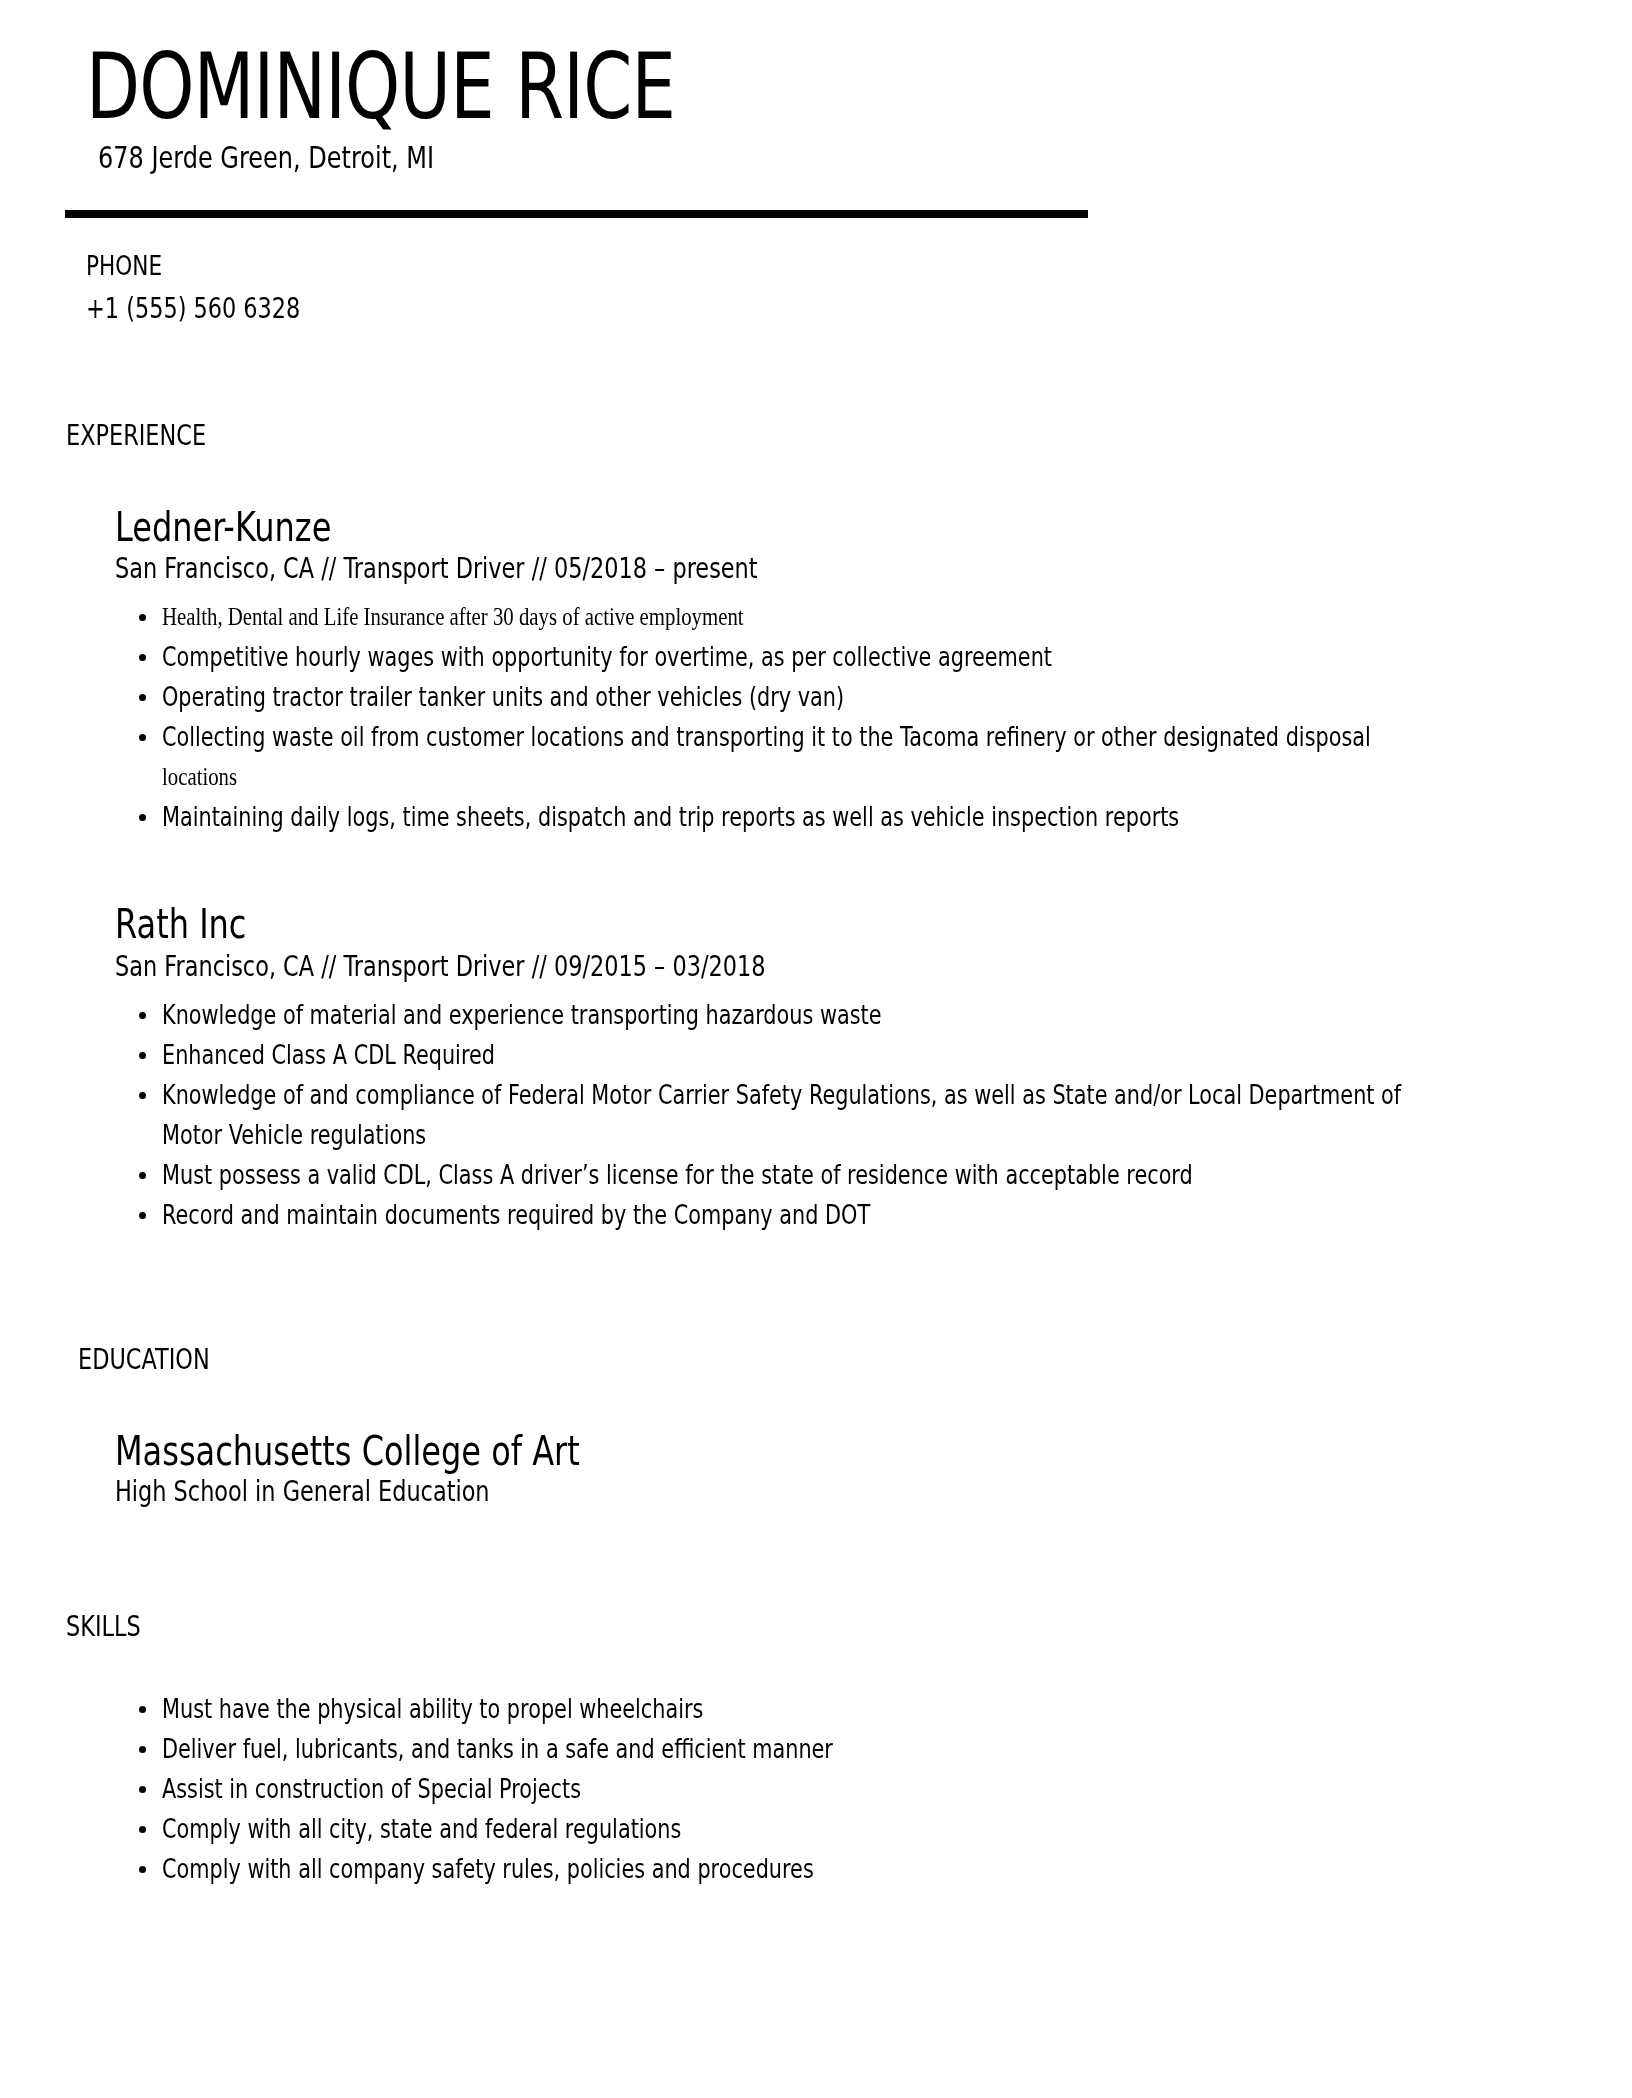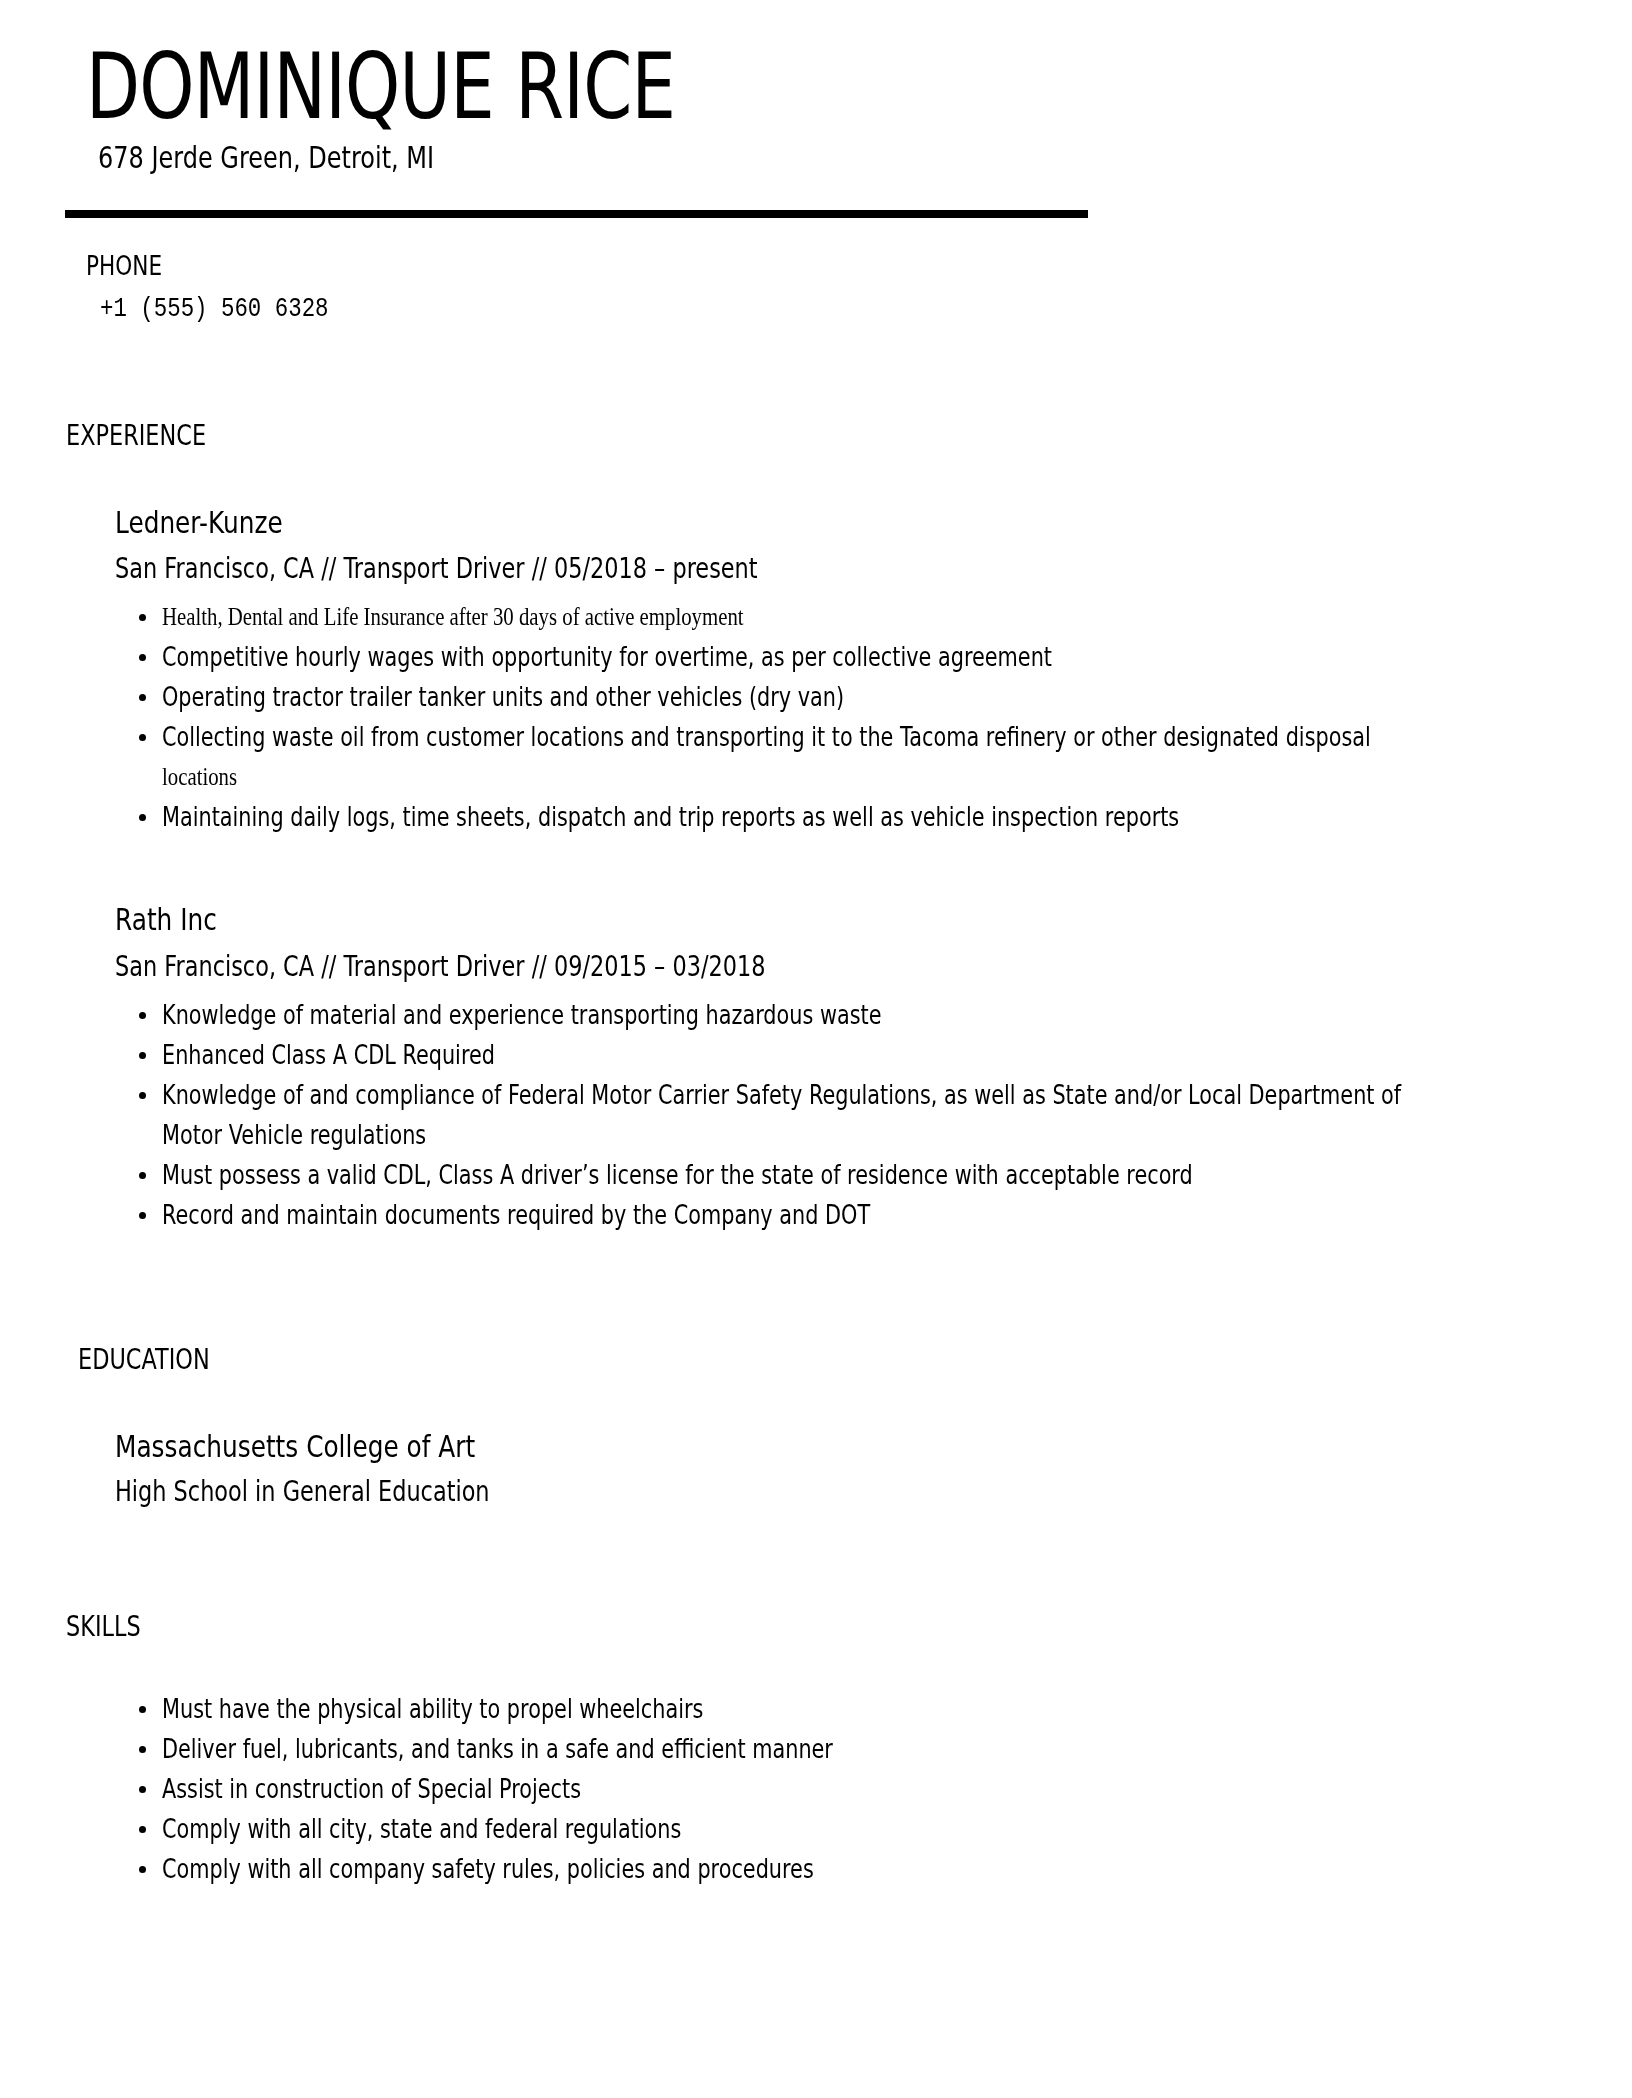--- a/index.html
+++ b/index.html
@@ -9,37 +9,37 @@
   .cond { display: inline-block; transform-origin: left center; }
   #name { left: 86px; top: 42px; font-size: 90px; letter-spacing: -1px; }
   #name .cond { transform: scaleX(0.78); }
   #address { left: 86px; top: 143px; font-size: 30px; margin-left: 12px; }
   #address .cond { transform: scaleX(0.80); }
   #rule { position: absolute; left: 65px; top: 210px; width: 1023px; height: 8px; background: #000; }
   .label { font-size: 27px; }
   .label .cond { transform: scaleX(0.80); }
   .txt { font-size: 28px; }
   .txt .cond { transform: scaleX(0.80); }
-  .company { font-size: 31px; font-weight: 500; }
+  .company { font-size: 40px; font-weight: 500; }
   .company .cond { transform: scaleX(0.80); }
   .section { font-size: 28px; }
   .section .cond { transform: scaleX(0.80); }
   .bullet-dot { position: absolute; width: 7px; height: 7px; border-radius: 50%; background: #000; }
   .bullet-text { font-size: 26px; }
   .bullet-text .cond { transform: scaleX(0.80); }
 </style>
 </head>
 <body>
 
 <div id="name" class="abs"><span class="cond">DOMINIQUE RICE</span></div>
 <div id="address" class="abs"><span class="cond">678 Jerde Green, Detroit, MI</span></div>
 <div id="rule"></div>
 
 <div class="abs label" style="left:86px; top:252px;"><span class="cond">PHONE</span></div>
-<div class="abs txt" style="left:100px; top:295px;font-family:Liberation Mono, monospace;"><span class="cond">+1 (555) 560 6328</span></div>
+<div class="abs txt" style="left:86px; top:295px;"><span class="cond">+1 (555) 560 6328</span></div>
 
 <div class="abs section" style="left:66px; top:422px;"><span class="cond">EXPERIENCE</span></div>
 
 <div>
   <div class="abs company" style="left:115px; top:507px;"><span class="cond">Ledner-Kunze</span></div>
   <div class="abs txt" style="left:115px; top:555px;"><span class="cond">San Francisco, CA // Transport Driver // 05/2018 – present</span></div>
   <div>
     <span class="bullet-dot" style="left:139px; top:614px;"></span>
     <div class="abs bullet-text" style="left:162px; top:604px;font-family:Liberation Serif, serif;"><span class="cond">Health, Dental and Life Insurance after 30 days of active employment</span></div>
     <span class="bullet-dot" style="left:139px; top:654px;"></span>

